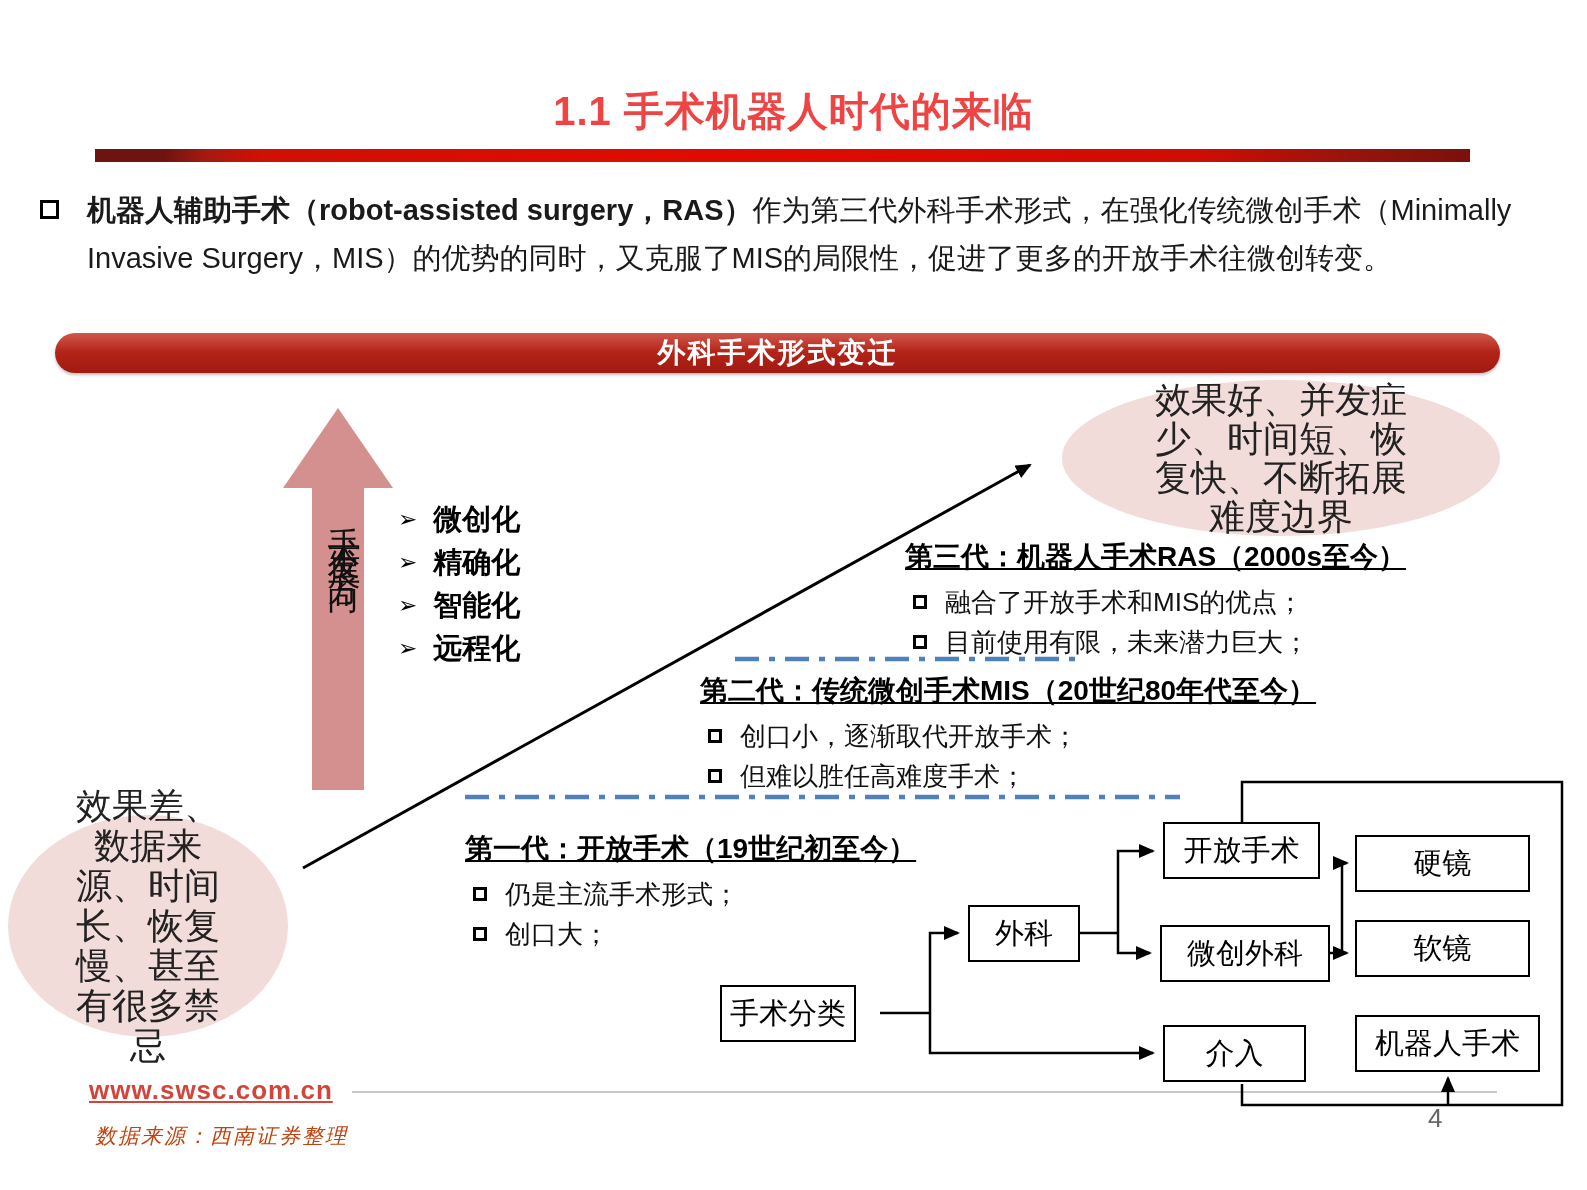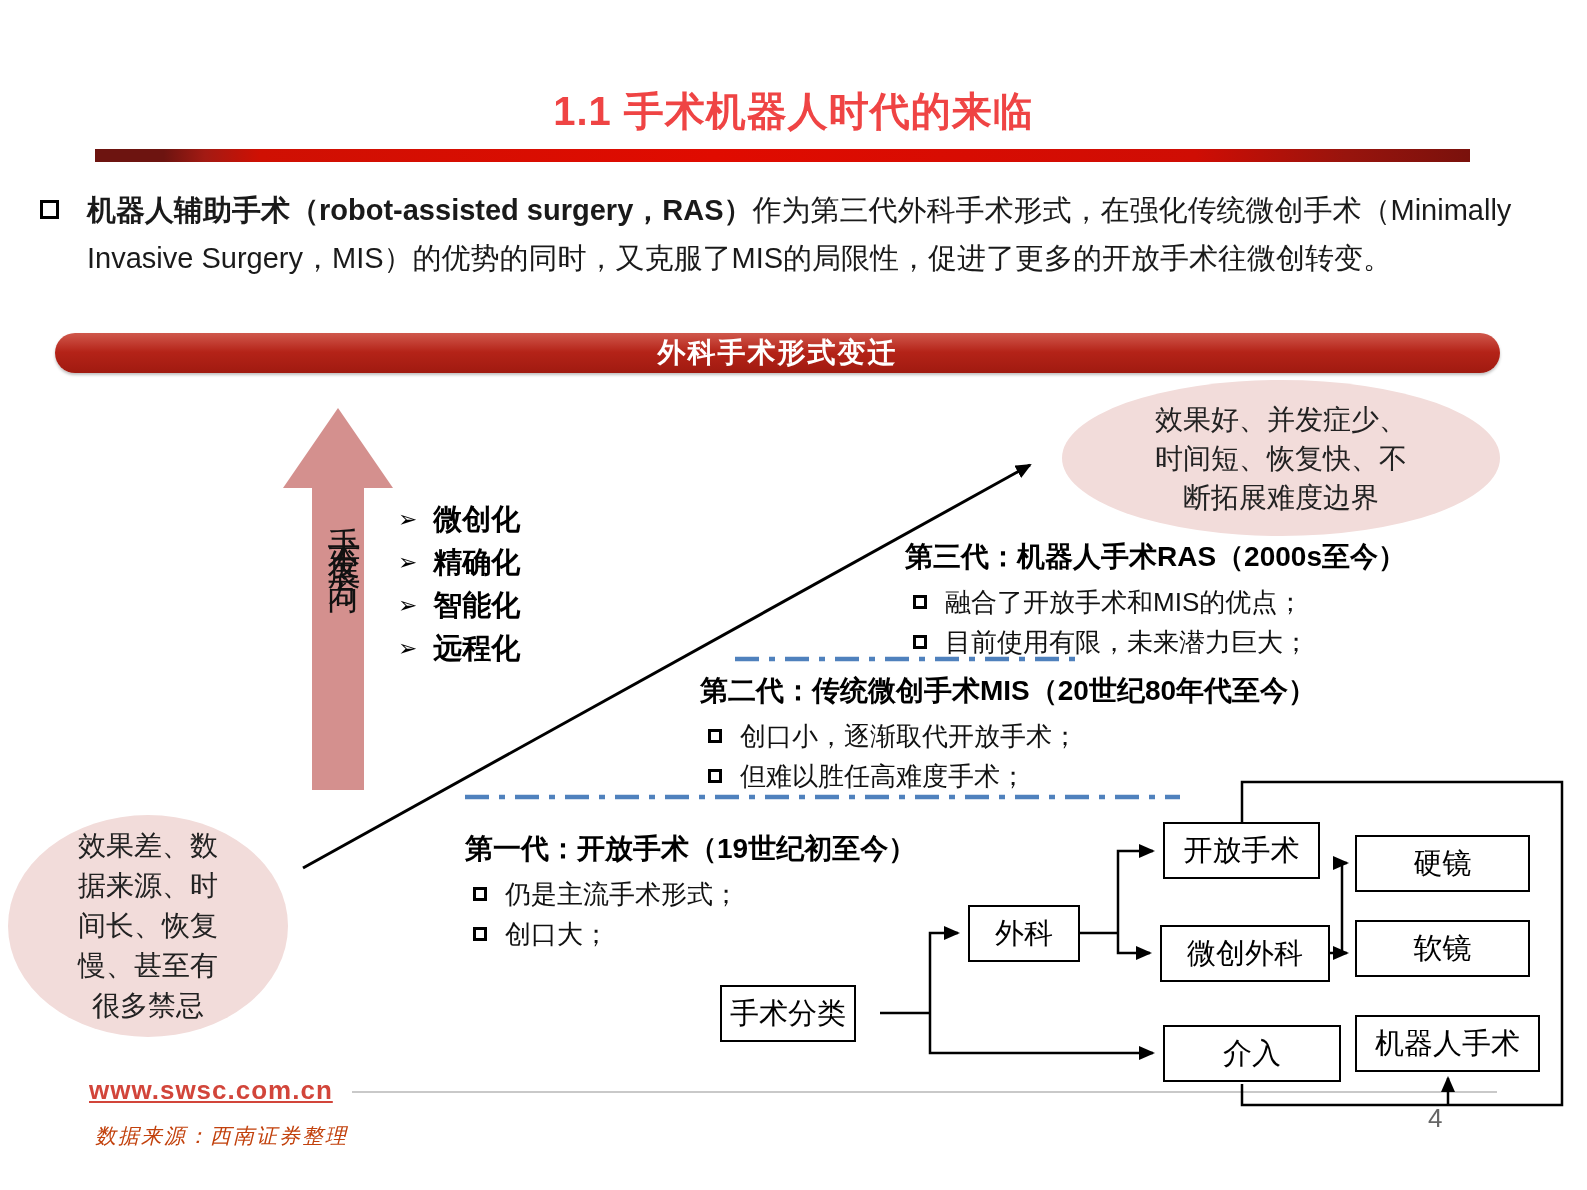--- a/index.html
+++ b/index.html
@@ -44,44 +44,44 @@
     font-size:33px;letter-spacing:11px;color:#111;
   }
   
   .directions{position:absolute;left:398px;top:498px;margin:0;padding:0;list-style:none;z-index:2;}
   .directions li{display:flex;align-items:center;height:43px;font-size:29px;font-weight:bold;color:#000;}
   .chev{margin-right:16px;font-size:23px;font-weight:normal;}
   
   .ellipse{
     position:absolute;background:#f2dcda;border-radius:50%;z-index:0;
     display:flex;align-items:center;justify-content:center;text-align:center;
-    color:#222;font-size:28px;
+    color:#222;font-size:36px;
   }
   .top-ellipse{left:1062px;top:380px;width:438px;height:156px;line-height:39px;}
   .top-ellipse span{width:275px;}
   .bottom-ellipse{left:8px;top:815px;width:280px;height:222px;line-height:40px;}
   .bottom-ellipse span{width:152px;}
   
   .gen{position:absolute;z-index:2;}
-  .gen-title{font-size:28px;font-weight:bold;color:#000;margin-bottom:6px;white-space:nowrap;}
+  .gen-title{font-size:28px;font-weight:bold;color:#000;margin-bottom:6px;white-space:nowrap;text-decoration:underline;}
   .gen-bullet{display:flex;align-items:center;height:40px;margin-left:8px;font-size:26px;color:#111;white-space:nowrap;}
   .gen-bullet .sq{width:14px;height:14px;margin-right:18px;}
   .gen3{left:905px;top:538px;}
   .gen2{left:700px;top:672px;}
   .gen1{left:465px;top:830px;}
   
   .fnode{
     position:absolute;box-sizing:border-box;background:#fff;border:2.5px solid #000;z-index:2;
     display:flex;align-items:center;justify-content:center;font-size:29px;color:#000;white-space:nowrap;
   }
   .n-root{left:720px;top:985px;width:136px;height:57px;}
   .n-surgery{left:968px;top:905px;width:112px;height:57px;}
   .n-open{left:1163px;top:822px;width:157px;height:57px;}
   .n-mis{left:1160px;top:925px;width:170px;height:57px;}
-  .n-interv{left:1163px;top:1025px;width:178px;height:57px;}
+  .n-interv{left:1163px;top:1025px;width:143px;height:57px;}
   .n-rigid{left:1355px;top:835px;width:175px;height:57px;}
   .n-flex{left:1355px;top:920px;width:175px;height:57px;}
   .n-robot{left:1355px;top:1015px;width:185px;height:57px;}
   
   .connectors{position:absolute;left:0;top:0;z-index:1;}
   
   .footer-divider{position:absolute;left:352px;top:1091px;width:1145px;height:2px;background:#c9c9c9;}
   .site{position:absolute;left:89px;top:1075px;font-size:26px;font-weight:bold;color:#d2453a;letter-spacing:1px;text-decoration:underline;}
   .source{
     position:absolute;left:95px;top:1122px;font-size:21px;color:#c2410c;

